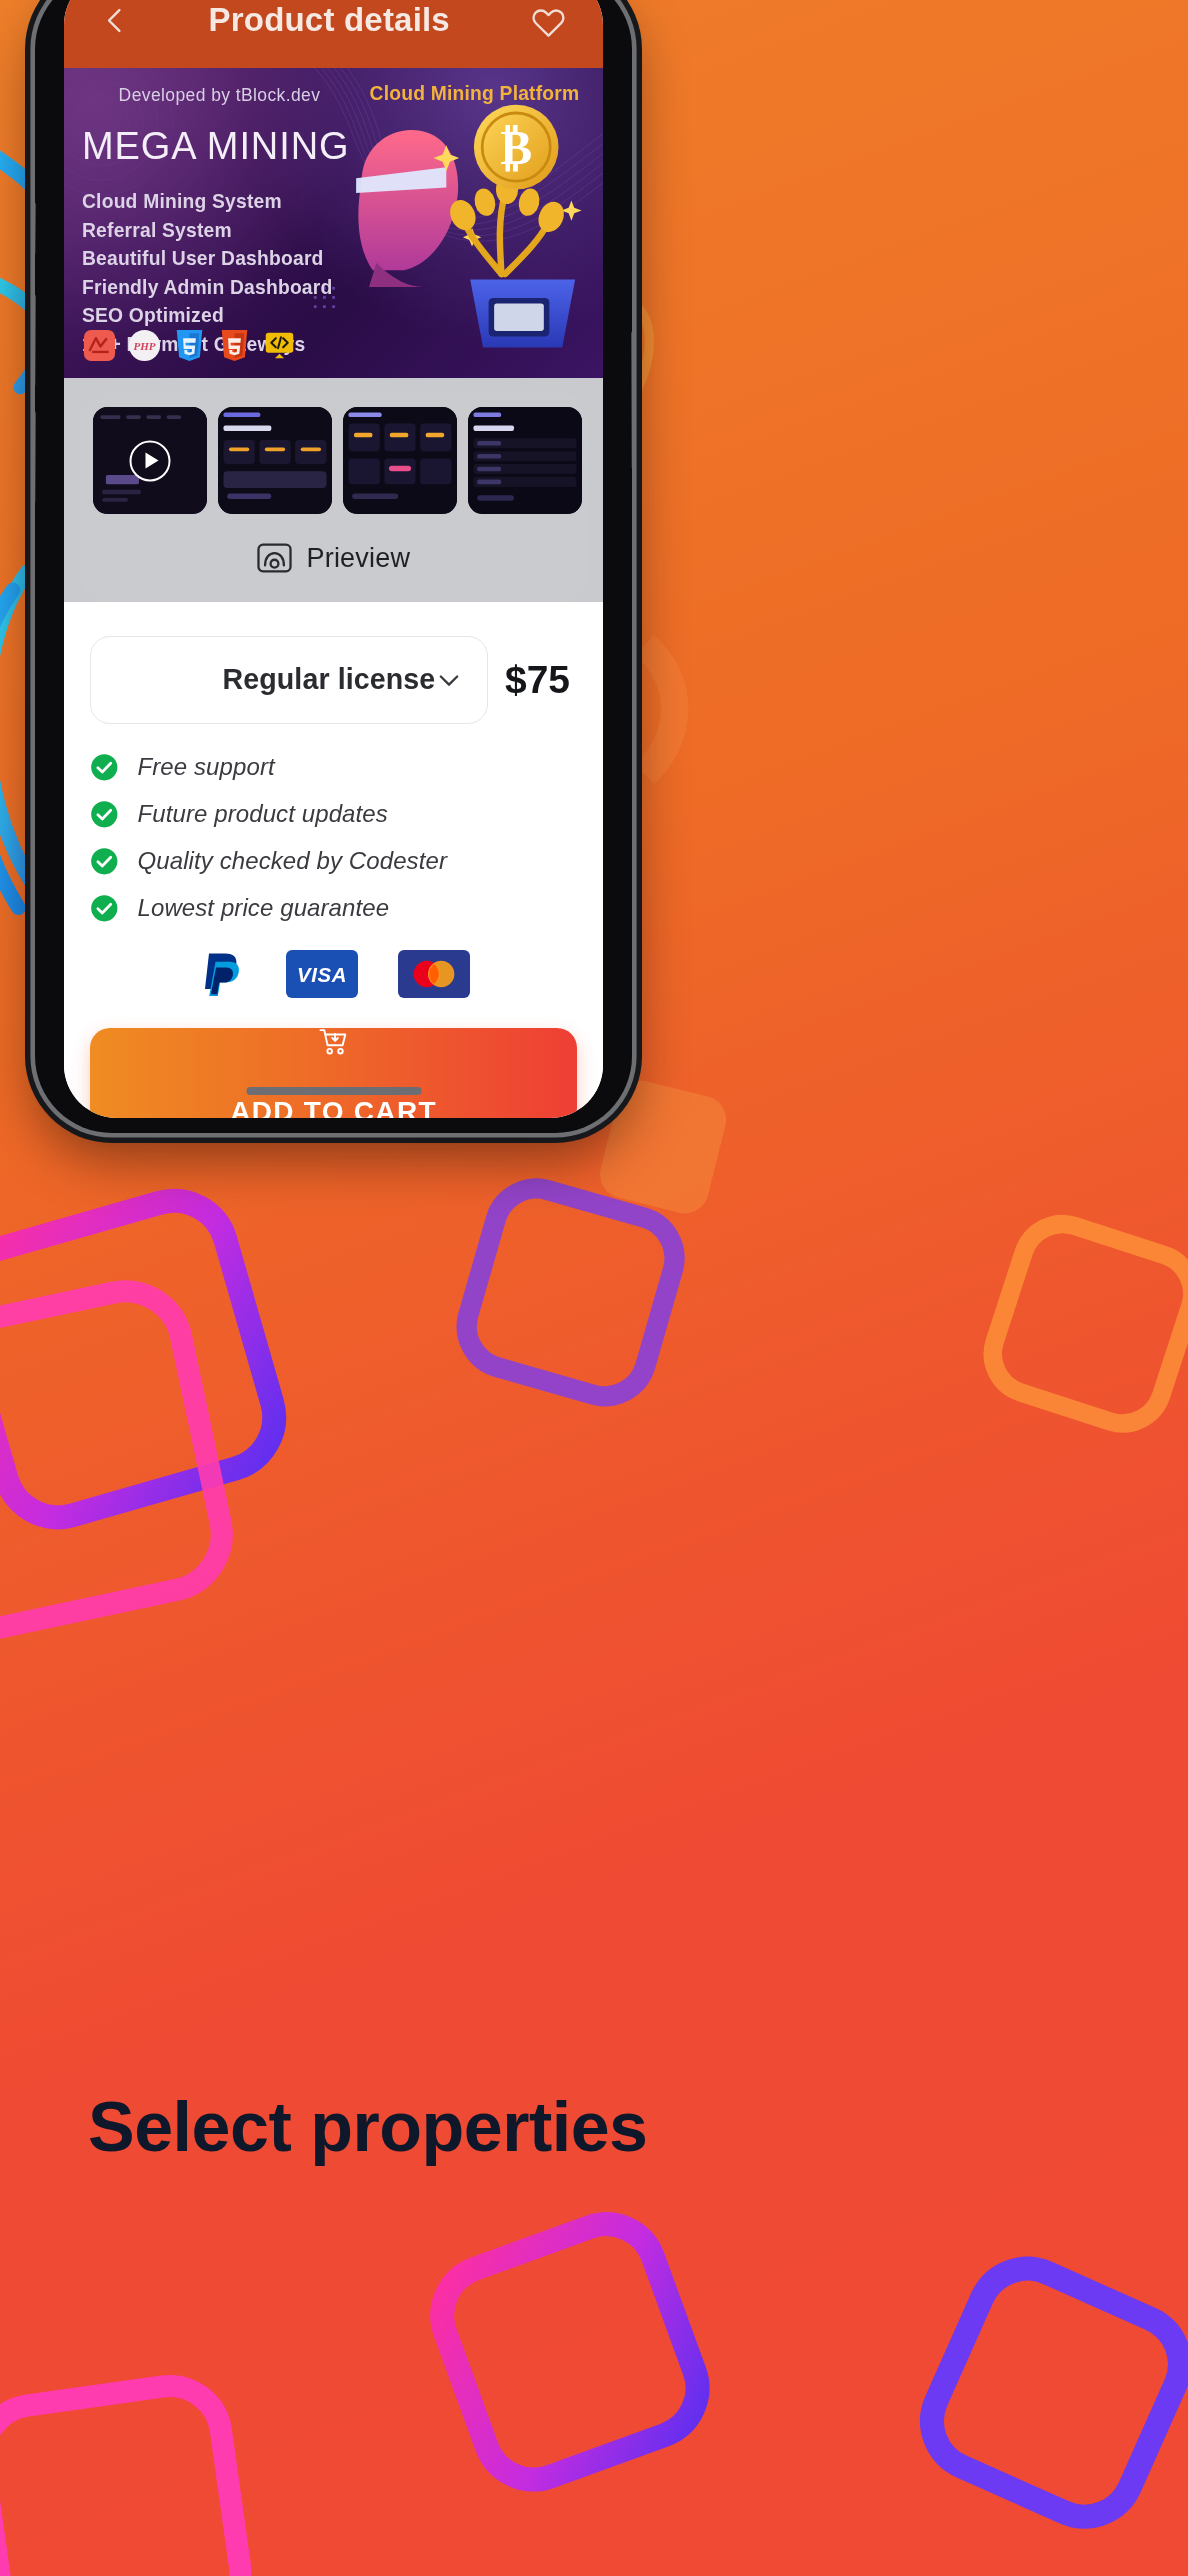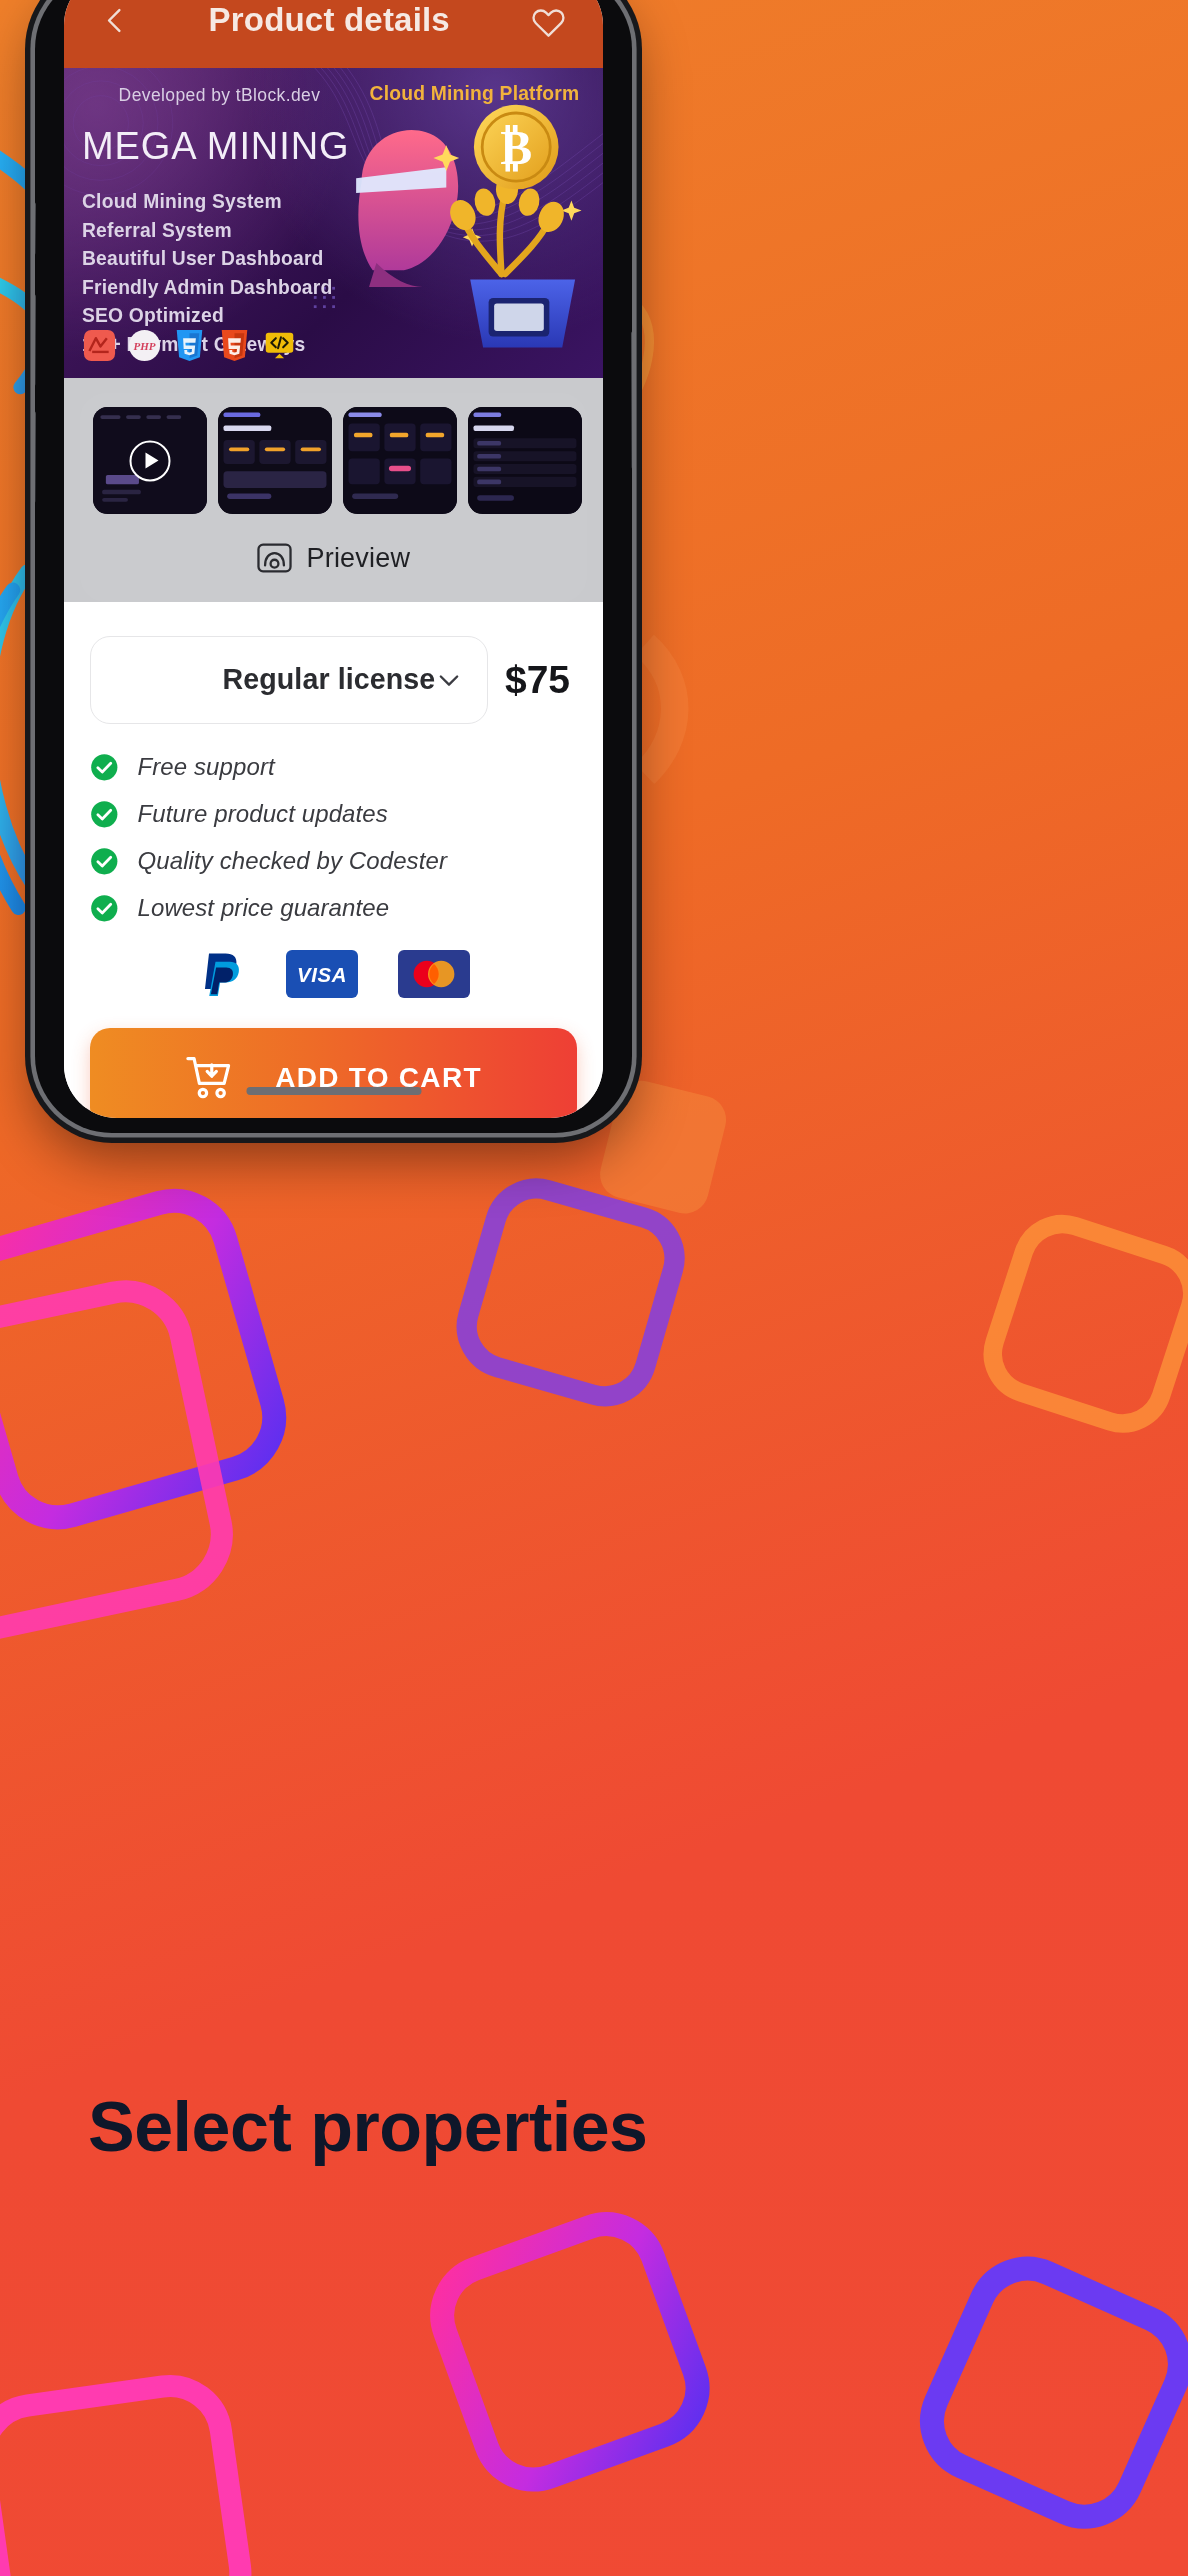--- a/index.html
+++ b/index.html
@@ -131,22 +131,23 @@
   .feat-list{margin-top:20px;}
   .feat{display:flex;align-items:center;gap:19.3px;height:47px;font-style:italic;}
   .chk{width:28.6px;height:28.6px;flex:none;}
   .feat span{font-size:24px;color:#3a3b40;letter-spacing:0.1px;}
 
   .pay-row{display:flex;align-items:flex-start;justify-content:center;gap:40px;margin-top:18.4px;}
 
   .cart-btn{
     margin-top:26px;height:100px;border-radius:20px;
     background:linear-gradient(90deg,#ef8c22 0%,#ee6c27 45%,#ee3f35 100%);
-    display:flex;align-items:center;justify-content:center;gap:40px;
+    display:flex;align-items:center;justify-content:flex-end;gap:40px;
     box-shadow:0 7.4px 18.4px rgba(238,88,45,.3);
+    flex-direction:column;
   }
   .cart-label{color:#fff;font-size:28px;font-weight:700;letter-spacing:1.3px;}
 
   .home-bar{
     position:absolute;left:50%;transform:translateX(-50%);
     bottom:13px;width:175px;height:7.4px;border-radius:3.7px;background:#6d6e73;
   }
 
   
   .promo{

